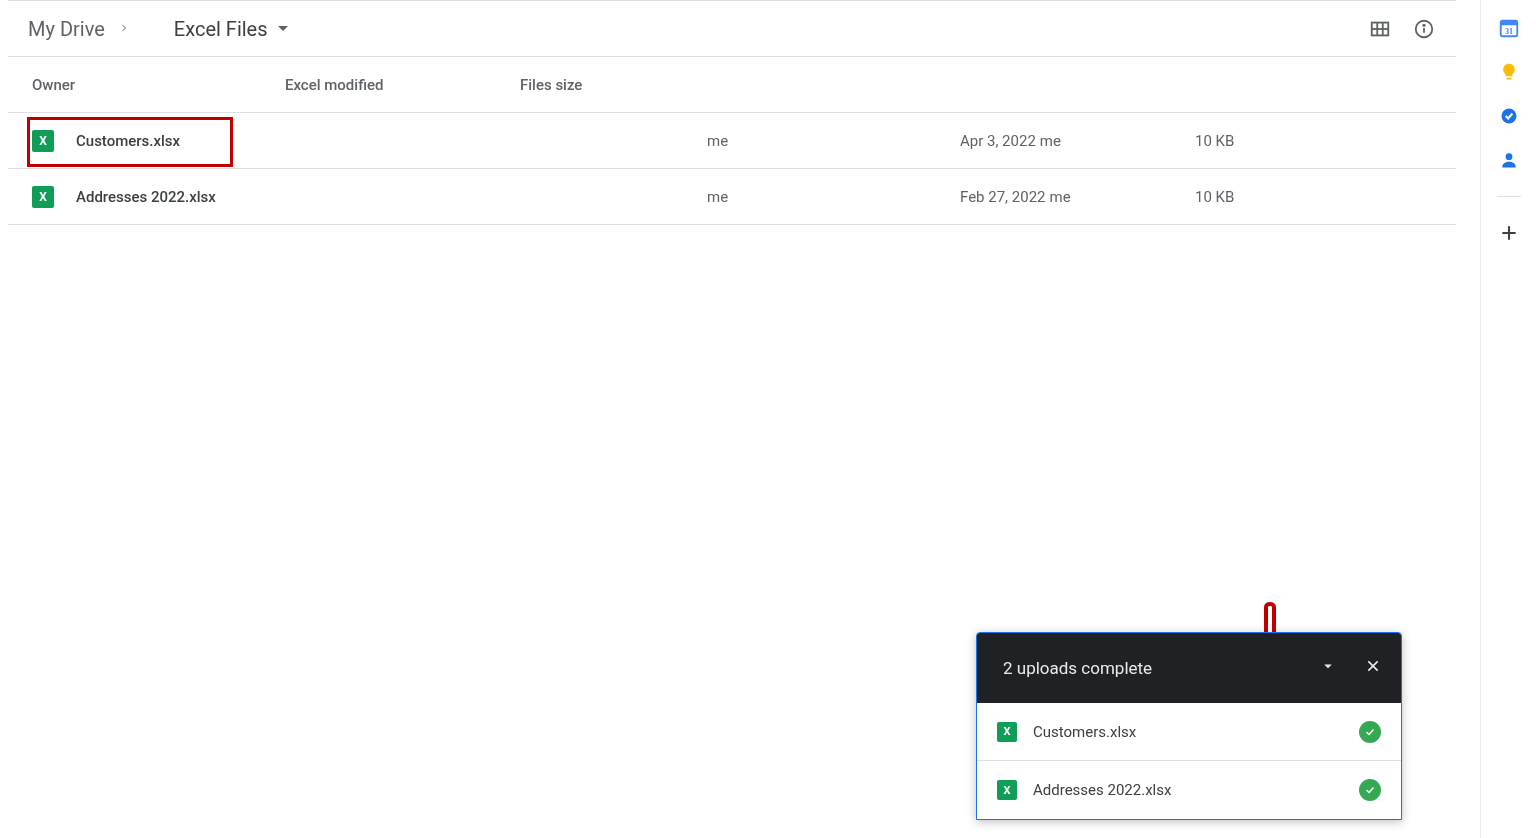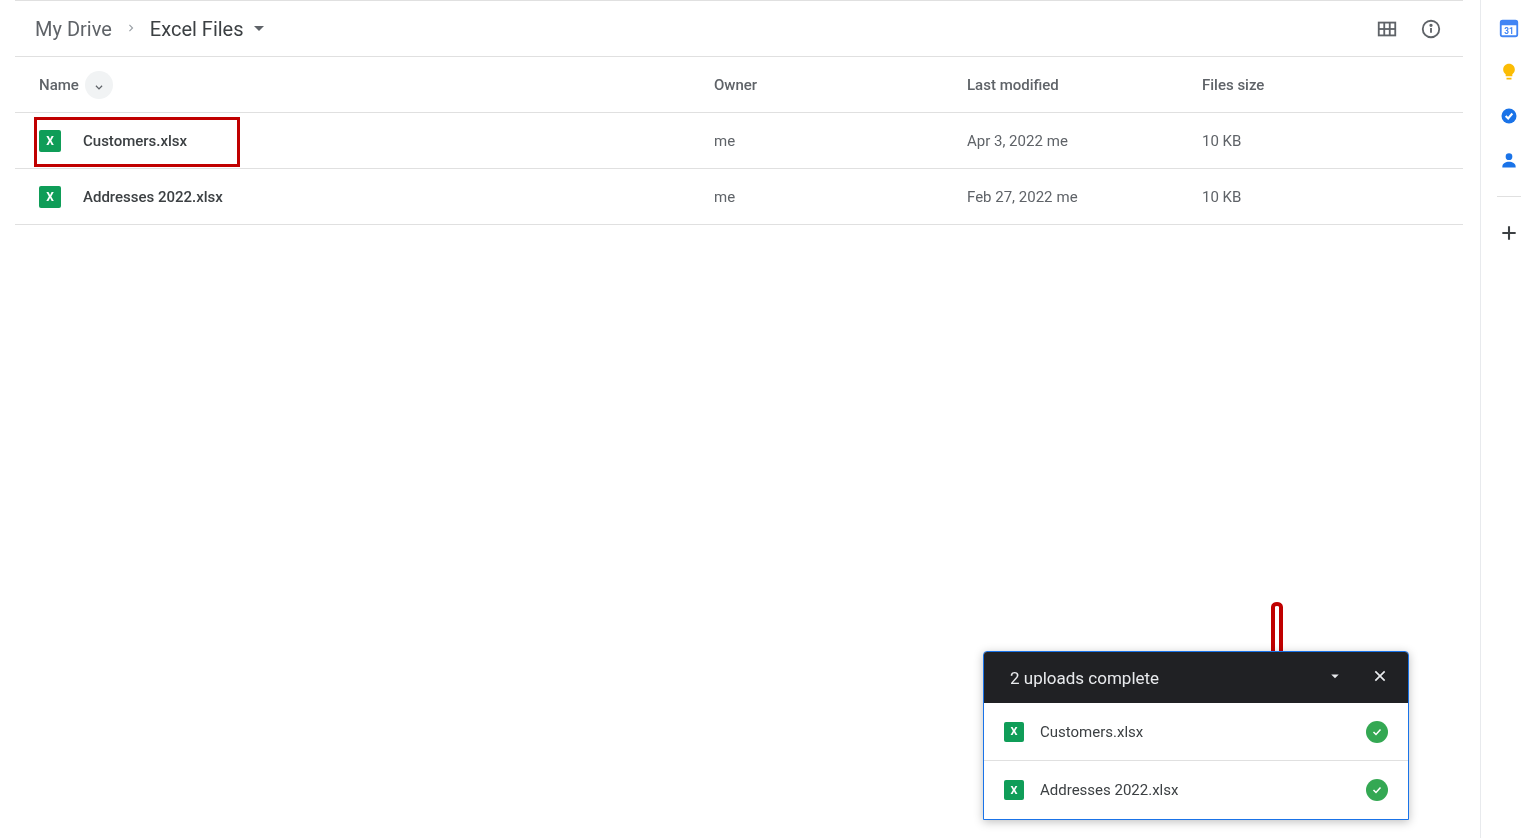--- a/index.html
+++ b/index.html
@@ -8,38 +8,39 @@
       font-size: 14px;
       color: #3c4043;
       background: #fff;
       width: 1536px;
       height: 838px;
       position: relative;
       overflow: hidden;
     }
     .main-area {
       position: absolute;
-      left: 15px;
+      left: 8px;
       top: 0;
       width: 1448px;
       height: 838px;
       border-top: 1px solid #e0e0e0;
     }
     .side-panel {
       position: absolute;
       right: 0;
       top: 0;
       width: 56px;
       height: 838px;
       border-left: 1px solid #e8eaed;
       display: flex;
       flex-direction: column;
       align-items: center;
       padding-top: 16px;
       gap: 20px;
+      font-family: Liberation Serif, serif;
     }
     .side-icon {
       width: 24px;
       height: 24px;
       display: flex;
       align-items: center;
       justify-content: center;
       cursor: pointer;
     }
     .side-divider {
@@ -60,20 +61,21 @@
     .breadcrumb-item {
       font-size: 20px;
       color: #5f6368;
       cursor: pointer;
     }
     .breadcrumb-item.current {
       color: #3c4043;
       display: flex;
       align-items: center;
       gap: 10px;
+      margin-left: 31px;
     }
     .breadcrumb-chevron {
       color: #9aa0a6;
       font-size: 18px;
     }
     .breadcrumb-right { display: flex; align-items: center; gap: 20px; }
     .toolbar-icon {
       width: 24px; height: 24px;
       display:flex; align-items:center; justify-content:center;
       color: #5f6368; cursor: pointer;
@@ -134,21 +136,21 @@
       width: 426px;
       background: #fff;
       border: 1px solid #1a73e8;
       border-radius: 4px 4px 0 0;
       box-shadow: 0 2px 10px rgba(0,0,0,0.25);
       overflow: hidden;
     }
     .upload-header {
       background: #202124;
       color: #e8eaed;
-      height: 51px;
+      height: 70px;
       display:flex;
       align-items:center;
       justify-content: space-between;
       padding: 0 20px 0 26px;
       font-size: 17px;
     }
     .upload-header-actions { display:flex; align-items:center; gap: 28px; }
     .upload-row {
       display:flex;
       align-items:center;
@@ -204,30 +206,22 @@
         <svg width="22" height="22" viewBox="0 0 24 24" fill="none" stroke="#5f6368" stroke-width="2">
           <circle cx="12" cy="12" r="9"></circle>
           <line x1="12" y1="11" x2="12" y2="16"></line>
           <circle cx="12" cy="8" r="0.8" fill="#5f6368"></circle>
         </svg>
       </span>
     </div>
   </div>
 
   <div class="table-header">
-    <div class="col-name">
-      <span>Name</span>
-      <span class="sort-arrow">
-        <svg width="14" height="14" viewBox="0 0 24 24" fill="#5f6368">
-            <path d="M12 4v13.17l-4.59-4.58L6 14l6 6 6-6-1.41-1.41L12 17.17V4z"></path>
-          </svg>
-      </span>
-    </div>
     <div class="col-owner">Owner</div>
-    <div class="col-modified">Last modified</div>
+    <div class="col-modified">Excel modified</div>
     <div class="col-size">Files size</div>
   </div>
 
   <div class="table-row">
     <div class="col-name file-cell">
       <span class="excel-icon">X</span>
       <span class="file-name">Customers.xlsx</span>
     </div>
     <div class="col-owner">me</div>
     <div class="col-modified">

